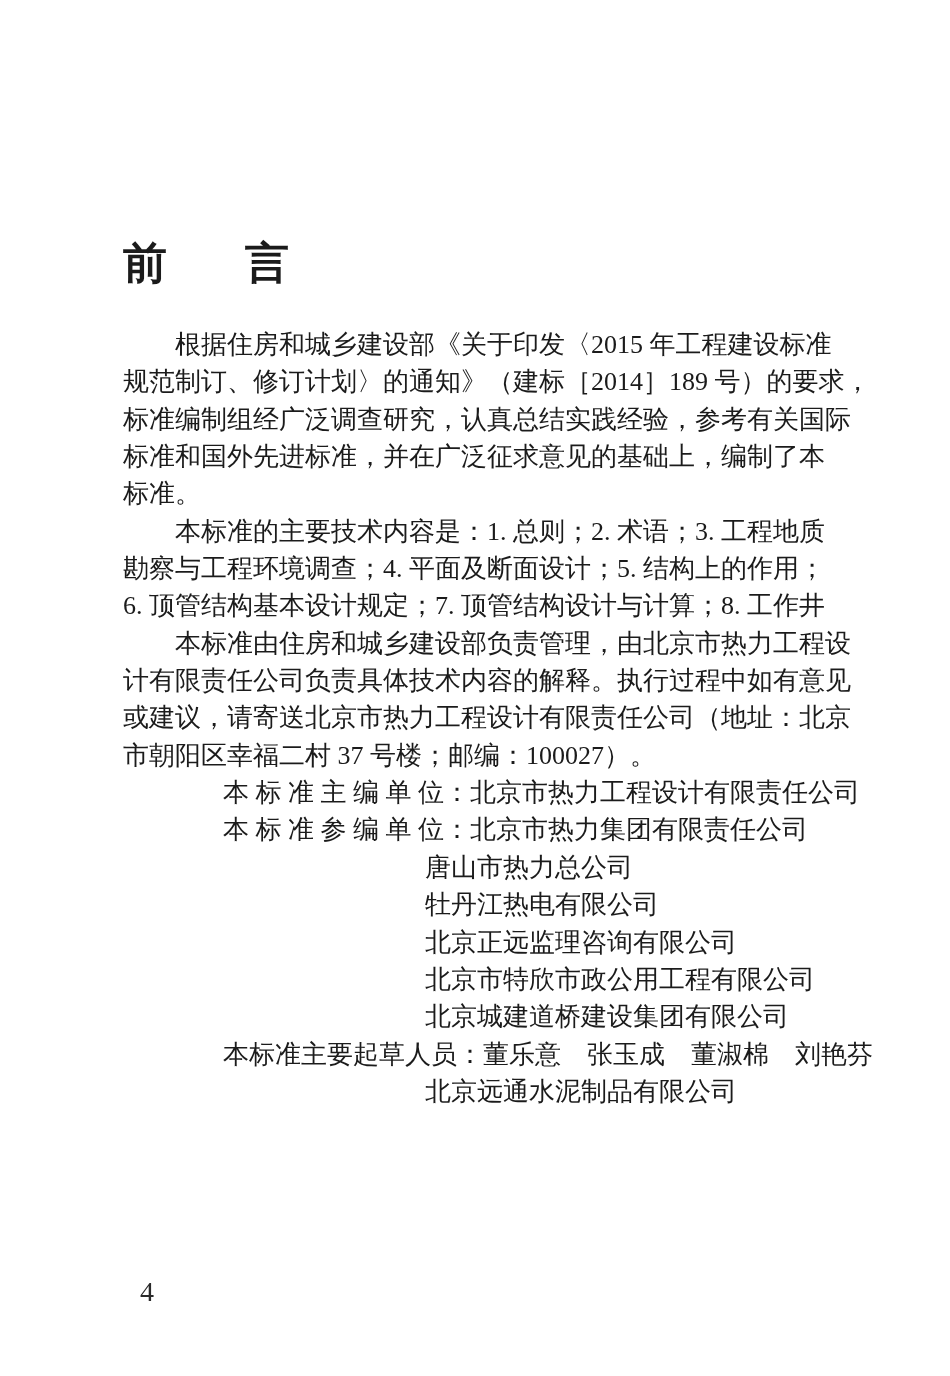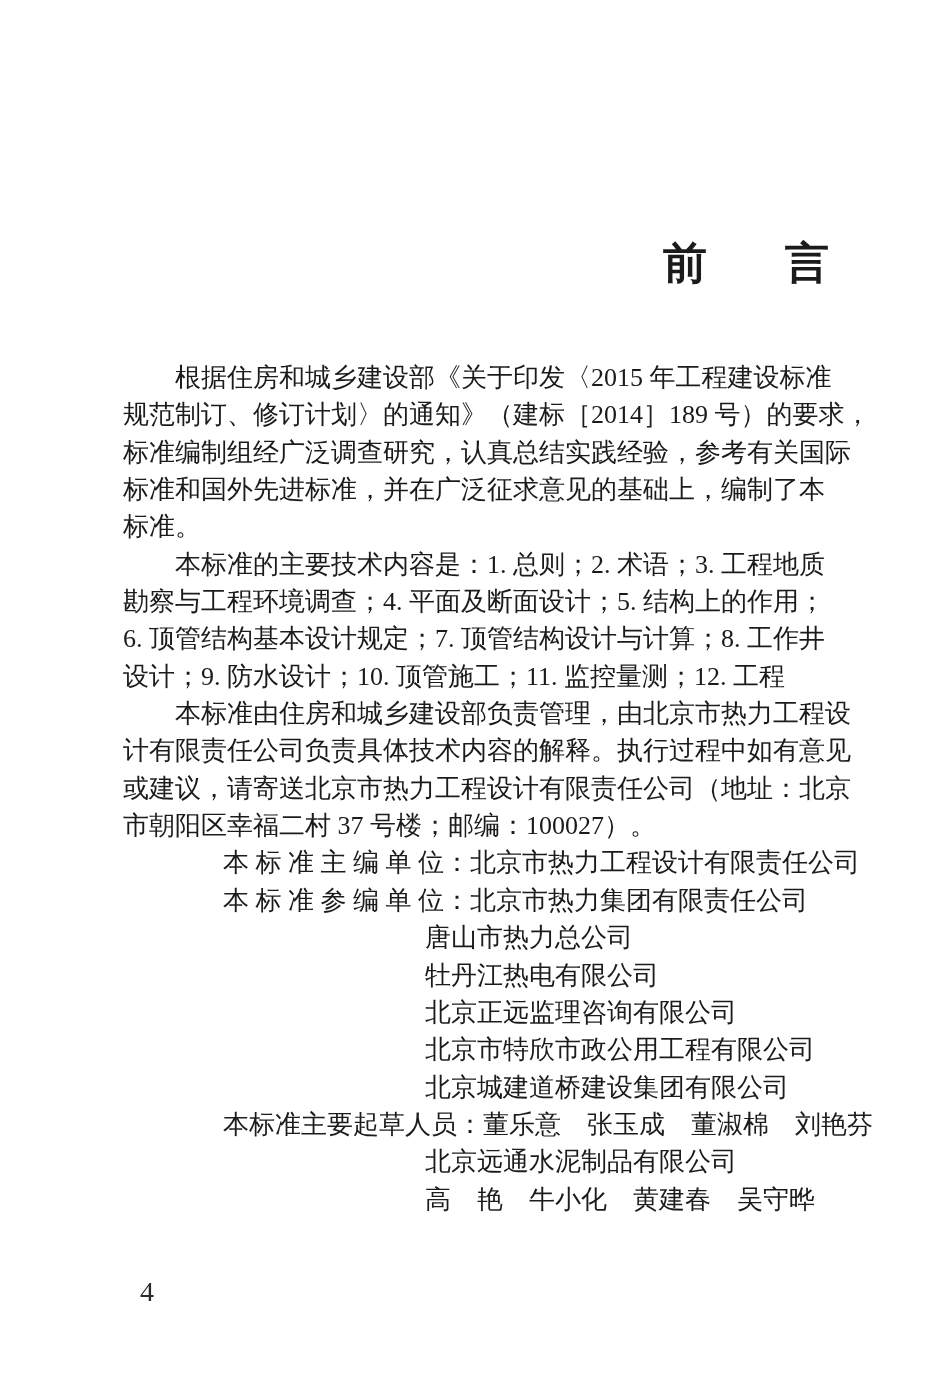--- a/index.html
+++ b/index.html
@@ -15,34 +15,34 @@
     font-family: "Liberation Serif", "DejaVu Serif", serif;
     color: #1b1b1b;
     overflow: hidden;
   }
   .title {
     position: absolute;
     top: 234px;
     left: 123px;
     width: 706px;
     margin: 0;
-    text-align: right;
+    text-align: left;
     font-size: 44px;
     font-weight: bold;
     letter-spacing: 0;
     white-space: nowrap;
   }
   .title-gap {
     display: inline-block;
     width: 78px;
   }
   .body {
     position: absolute;
     left: 123px;
-    top: 359px;
+    top: 326px;
     width: 712px;
     font-size: 26px;
     line-height: 37.35px;
   }
   .line {
     margin: 0;
     white-space: nowrap;
   }
   .first {
     text-indent: 52px;
@@ -73,39 +73,37 @@
 
     <p class="line first">根据住房和城乡建设部《关于印发〈2015 年工程建设标准</p>
     <p class="line">规范制订、修订计划〉的通知》（建标［2014］189 号）的要求，</p>
     <p class="line">标准编制组经广泛调查研究，认真总结实践经验，参考有关国际</p>
     <p class="line">标准和国外先进标准，并在广泛征求意见的基础上，编制了本</p>
     <p class="line">标准。</p>
 
     <p class="line first">本标准的主要技术内容是：1. 总则；2. 术语；3. 工程地质</p>
     <p class="line">勘察与工程环境调查；4. 平面及断面设计；5. 结构上的作用；</p>
     <p class="line">6. 顶管结构基本设计规定；7. 顶管结构设计与计算；8. 工作井</p>
-    <p class="line">设计；9. 防水设计；10. 顶管施工；11. 监控量测；12. 工程</p>
 
     <p class="line first">本标准由住房和城乡建设部负责管理，由北京市热力工程设</p>
     <p class="line">计有限责任公司负责具体技术内容的解释。执行过程中如有意见</p>
     <p class="line">或建议，请寄送北京市热力工程设计有限责任公司（地址：北京</p>
     <p class="line">市朝阳区幸福二村 37 号楼；邮编：100027）。</p>
 
     <p class="line first"><span class="label">本 标 准 主 编 单 位：</span><span>北京市热力工程设计有限责任公司</span></p>
 
     <p class="line first"><span class="label">本 标 准 参 编 单 位：</span><span>北京市热力集团有限责任公司</span></p>
 
     <p class="line cont">唐山市热力总公司</p>
     <p class="line cont">牡丹江热电有限公司</p>
     <p class="line cont">北京正远监理咨询有限公司</p>
     <p class="line cont">北京市特欣市政公用工程有限公司</p>
     <p class="line cont">北京城建道桥建设集团有限公司</p>
     <p class="line first"><span class="label">本标准主要起草人员：</span><span>董乐意　张玉成　董淑棉　刘艳芬</span></p>
 
     <p class="line cont">北京远通水泥制品有限公司</p>
 
-    <p class="line cont">高　艳　牛小化　黄建春　吴守晔</p>
 
   </div>
 
   <div class="page-number">4</div>
 
 </div>
 
 </body></html>

